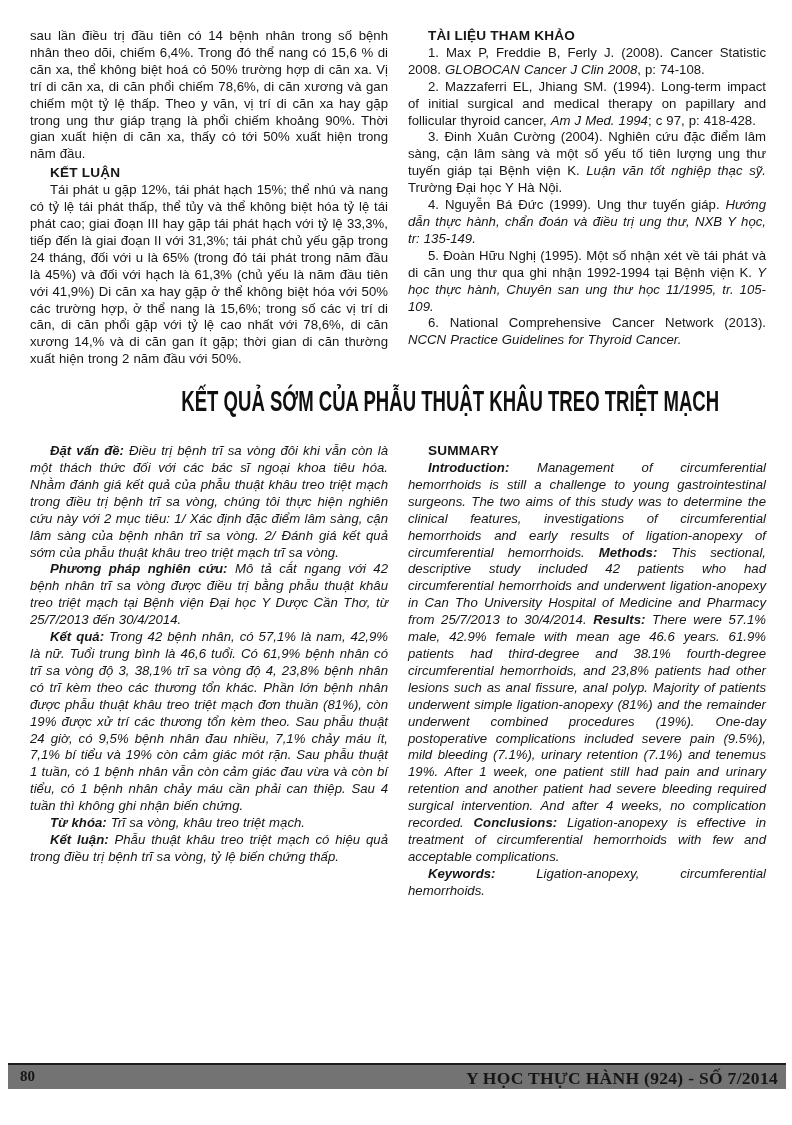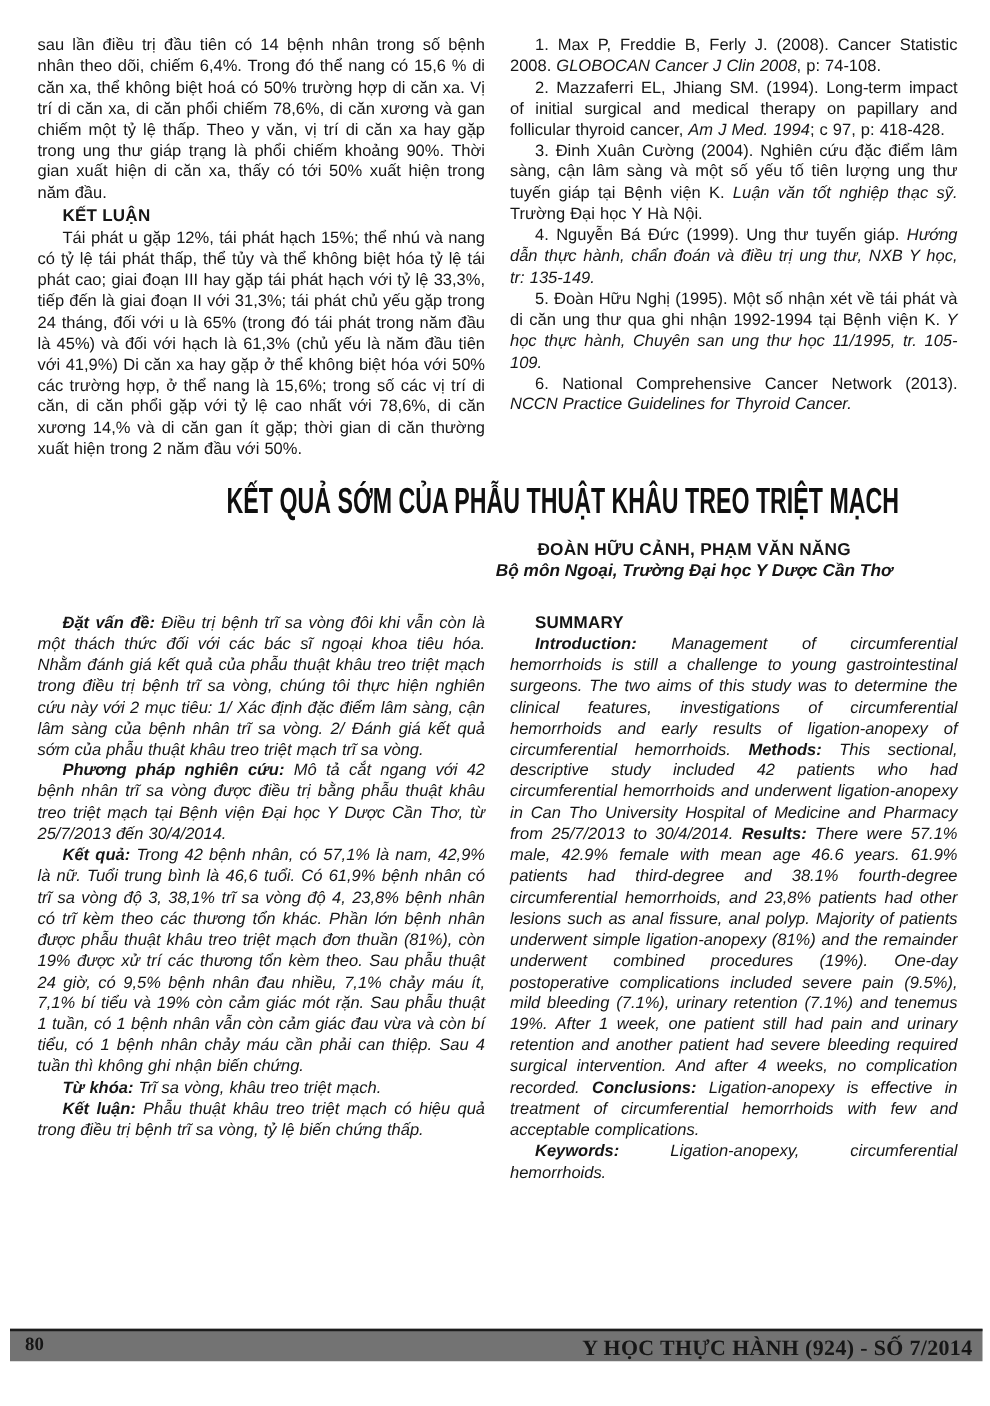--- a/index.html
+++ b/index.html
@@ -81,38 +81,35 @@
 
 <div class="page">
 
   <div class="cols">
     <div class="col">
       <p class="body">sau lần điều trị đầu tiên có 14 bệnh nhân trong số bệnh nhân theo dõi, chiếm 6,4%. Trong đó thể nang có 15,6 % di căn xa, thể không biệt hoá có 50% trường hợp di căn xa. Vị trí di căn xa, di căn phổi chiếm 78,6%, di căn xương và gan chiếm một tỷ lệ thấp. Theo y văn, vị trí di căn xa hay gặp trong ung thư giáp trạng là phổi chiếm khoảng 90%. Thời gian xuất hiện di căn xa, thấy có tới 50% xuất hiện trong năm đầu.</p>
       <h3 class="sec sp-top">KẾT LUẬN</h3>
       <p class="body ind">Tái phát u gặp 12%, tái phát hạch 15%; thể nhú và nang có tỷ lệ tái phát thấp, thể tủy và thể không biệt hóa tỷ lệ tái phát cao; giai đoạn III hay gặp tái phát hạch với tỷ lệ 33,3%, tiếp đến là giai đoạn II với 31,3%; tái phát chủ yếu gặp trong 24 tháng, đối với u là 65% (trong đó tái phát trong năm đầu là 45%) và đối với hạch là 61,3% (chủ yếu là năm đầu tiên với 41,9%)  Di căn xa hay gặp ở thể không biệt hóa với 50% các trường hợp, ở thể nang là 15,6%; trong số các vị trí di căn, di căn phổi gặp với tỷ lệ cao nhất với 78,6%, di căn xương 14,% và di căn gan ít gặp; thời gian di căn thường xuất hiện trong 2 năm đầu với 50%.</p>
     </div>
     <div class="col">
+      <h3 class="sec">TÀI LIỆU THAM KHẢO</h3>
       <p class="body ind"><span>1. Max P, Freddie B, Ferly J. (2008). Cancer Statistic 2008. </span><span class="i">GLOBOCAN Cancer J Clin 2008</span><span>, p: 74-108.</span></p>
       <p class="body ind"><span>2. Mazzaferri EL, Jhiang SM. (1994). Long-term impact of initial surgical and medical therapy on papillary and follicular thyroid cancer, </span><span class="i">Am J Med. 1994</span><span>; c 97, p: 418-428.</span></p>
       <p class="body ind"><span>3. Đinh Xuân Cường (2004). Nghiên cứu đặc điểm lâm sàng, cận lâm sàng và một số yếu tố tiên lượng ung thư tuyến giáp tại Bệnh viện K. </span><span class="i">Luận văn tốt nghiệp thạc sỹ.</span><span> Trường Đại học Y Hà Nội.</span></p>
       <p class="body ind"><span>4. Nguyễn Bá Đức (1999). Ung thư tuyến giáp. </span><span class="i">Hướng dẫn thực hành, chẩn đoán và điều trị ung thư, NXB Y học, tr: 135-149.</span></p>
       <p class="body ind"><span>5. Đoàn Hữu Nghị (1995). Một số nhận xét về tái phát và di căn ung thư qua ghi nhận 1992-1994 tại Bệnh viện K. </span><span class="i">Y học thực hành, Chuyên san ung thư học 11/1995, tr. 105-109.</span></p>
       <p class="body ind"><span>6. National Comprehensive Cancer Network (2013). </span><span class="i">NCCN Practice Guidelines for Thyroid Cancer.</span></p>
     </div>
   </div>
 
   <div class="title-wrap">
     <div class="title-line">KẾT QUẢ SỚM CỦA PHẪU THUẬT KHÂU TREO TRIỆT MẠCH</div>
     <div class="title-line">TRONG ĐIỀU TRỊ BỆNH TRĨ SA VÒNG TẠI BỆNH VIỆN ĐẠI HỌC Y DƯỢC CẦN THƠ</div>
   </div>
 
-  <div class="authors-block">
-    <div class="authors-line">ĐOÀN HỮU CẢNH, PHẠM VĂN NĂNG</div>
-    <div class="affil-line">Bộ môn Ngoại, Trường Đại học Y Dược Cần Thơ</div>
-  </div>
 
   <div class="cols abstract-cols">
     <div class="col">
       <p class="body ind it">
         <span class="bi">Đặt vấn đề:</span><span> Điều trị bệnh trĩ sa vòng đôi khi vẫn còn là một thách thức đối với các bác sĩ ngoại khoa tiêu hóa. Nhằm đánh giá kết quả của phẫu thuật khâu treo triệt mạch trong điều trị bệnh trĩ sa vòng, chúng tôi thực hiện nghiên cứu này với 2 mục tiêu: 1/ Xác định đặc điểm lâm sàng, cận lâm sàng của bệnh nhân trĩ sa vòng. 2/ Đánh giá kết quả sớm của phẫu thuật khâu treo triệt mạch trĩ sa vòng.</span>
       </p>
       <p class="body ind it">
         <span class="bi">Phương pháp nghiên cứu:</span><span> Mô tả cắt ngang với 42 bệnh nhân trĩ sa vòng được điều trị bằng phẫu thuật khâu treo triệt mạch tại Bệnh viện Đại học Y Dược Cần Thơ, từ 25/7/2013 đến 30/4/2014.</span>
       </p>
       <p class="body ind it">

